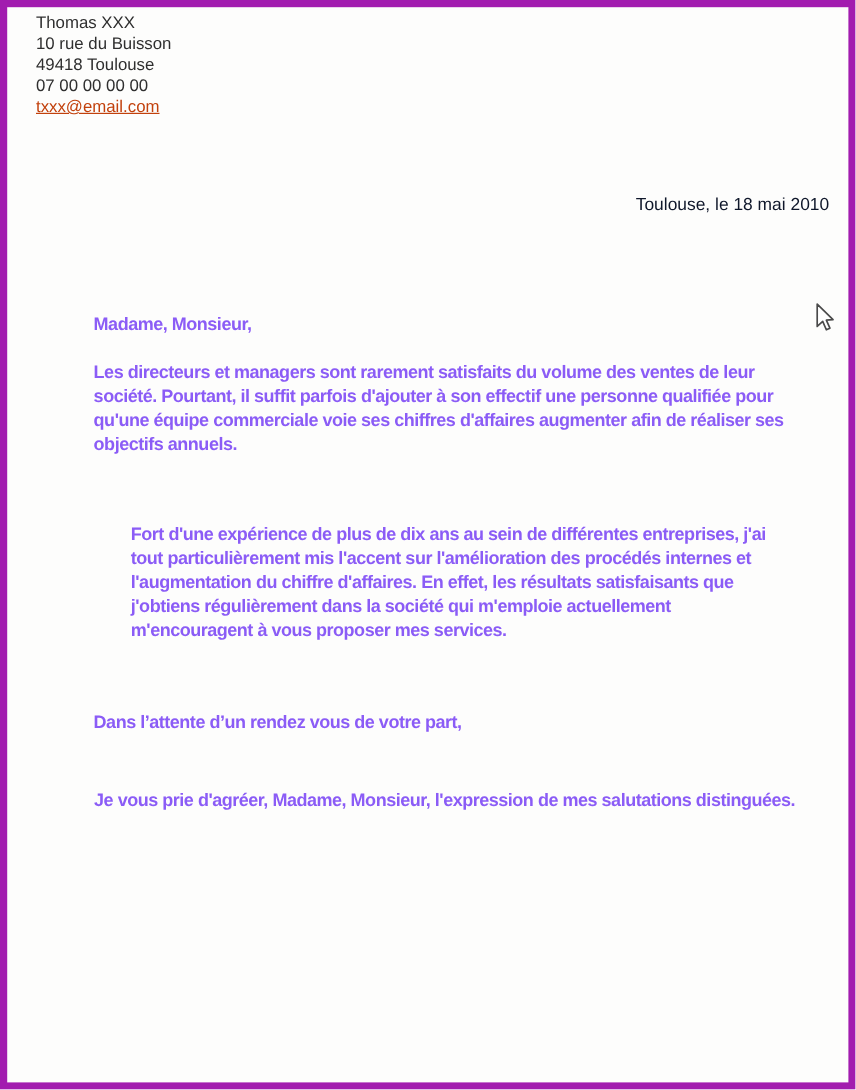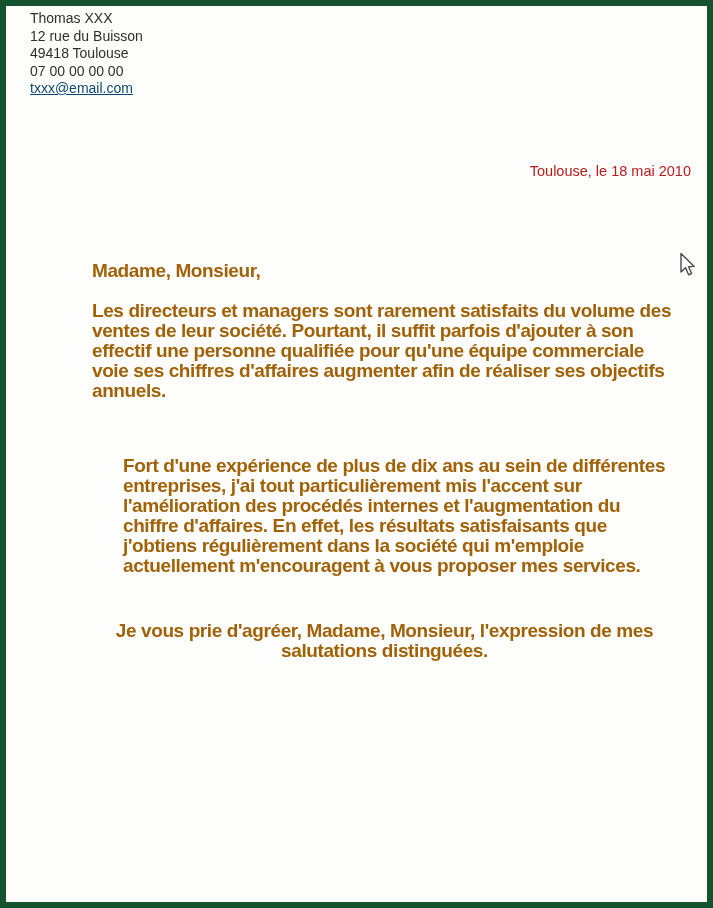--- a/index.html
+++ b/index.html
@@ -5,59 +5,59 @@
   html, body {
     margin: 0;
     padding: 0;
     background: #ffffff;
   }
   .page {
     position: relative;
     width: 713px;
     height: 908px;
     box-sizing: border-box;
-    border: 6px solid #14532d;
+    border: 6px solid #a21caf;
     background: #fdfdfc;
     font-family: "Liberation Sans", sans-serif;
     overflow: hidden;
     padding-left: 38px;
   }
   .sender {
     position: absolute;
     left: 24px;
     top: 4px;
     font-size: 14px;
     line-height: 17.5px;
     color: #2f2f2f;
     font-weight: 400;
   }
   .sender .email-link {
-    color: #0c4a6e;
+    color: #c2410c;
     text-decoration: underline;
     cursor: pointer;
     text-align: right;
   }
   .date {
     position: absolute;
     top: 157px;
     right: 16px;
     font-size: 14.5px;
-    color: #b91c1c;
+    color: #0f172a;
     font-weight: 400;
   }
   .letter-body {
     position: absolute;
-    left: 86px;
+    left: 72px;
     top: 255px;
     width: 585px;
-    font-size: 19px;
+    font-size: 15px;
     font-weight: bold;
     line-height: 20px;
     letter-spacing: -0.4px;
-    color: #a16207;
+    color: #8b5cf6;
   }
   .letter-body p { margin: 0; }
   .letter-body p.p1 { margin-top: 20px; }
   .letter-body p.p2 { margin-top: 55px; margin-left: 31px; }
   .letter-body p.p3 { margin-top: 60px; }
   .letter-body p.p4 { margin-top: 57px; }
   .letter-body p.p5 { margin-top: 45px; text-align: center; }
   .cursor {
     position: absolute;
     left: 671px;
@@ -67,34 +67,35 @@
     pointer-events: none;
   }
 </style>
 </head>
 <body>
 
 <div class="page">
 
   <div class="sender">
     <div>Thomas XXX</div>
-    <div>12 rue du Buisson</div>
+    <div>10 rue du Buisson</div>
     <div>49418 Toulouse</div>
     <div>07 00 00 00 00</div>
     <div>
       <a class="email-link">txxx@email.com</a>
     </div>
   </div>
 
   <div class="date">Toulouse, le 18 mai 2010</div>
 
   <div class="letter-body">
     <p class="salutation">Madame, Monsieur,</p>
     <p class="p1">Les directeurs et managers sont rarement satisfaits du volume des ventes de leur société. Pourtant, il suffit parfois d'ajouter à son effectif une personne qualifiée pour qu'une équipe commerciale voie ses chiffres d'affaires augmenter afin de réaliser ses objectifs annuels.</p>
     <p class="p2">Fort d'une expérience de plus de dix ans au sein de différentes entreprises, j'ai tout particulièrement mis l'accent sur l'amélioration des procédés internes et l'augmentation du chiffre d'affaires. En effet, les résultats satisfaisants que j'obtiens régulièrement dans la société qui m'emploie actuellement m'encouragent à vous proposer mes services.</p>
+    <p class="p4">Dans l’attente d’un rendez vous de votre part,</p>
     <p class="p5">Je vous prie d'agréer, Madame, Monsieur, l'expression de mes salutations distinguées.</p>
   </div>
 
   <svg class="cursor" viewBox="0 0 20 27" xmlns="http://www.w3.org/2000/svg">
     <path d="M4 1.5 L4 20 L8.6 15.8 L11.6 22.8 L14.6 21.5 L11.6 14.8 L17.2 14.4 Z" fill="#ffffff" stroke="#4a4a4a" stroke-width="1.4" stroke-linejoin="round"></path>
   </svg>
 
 </div>
 
 </body></html>

